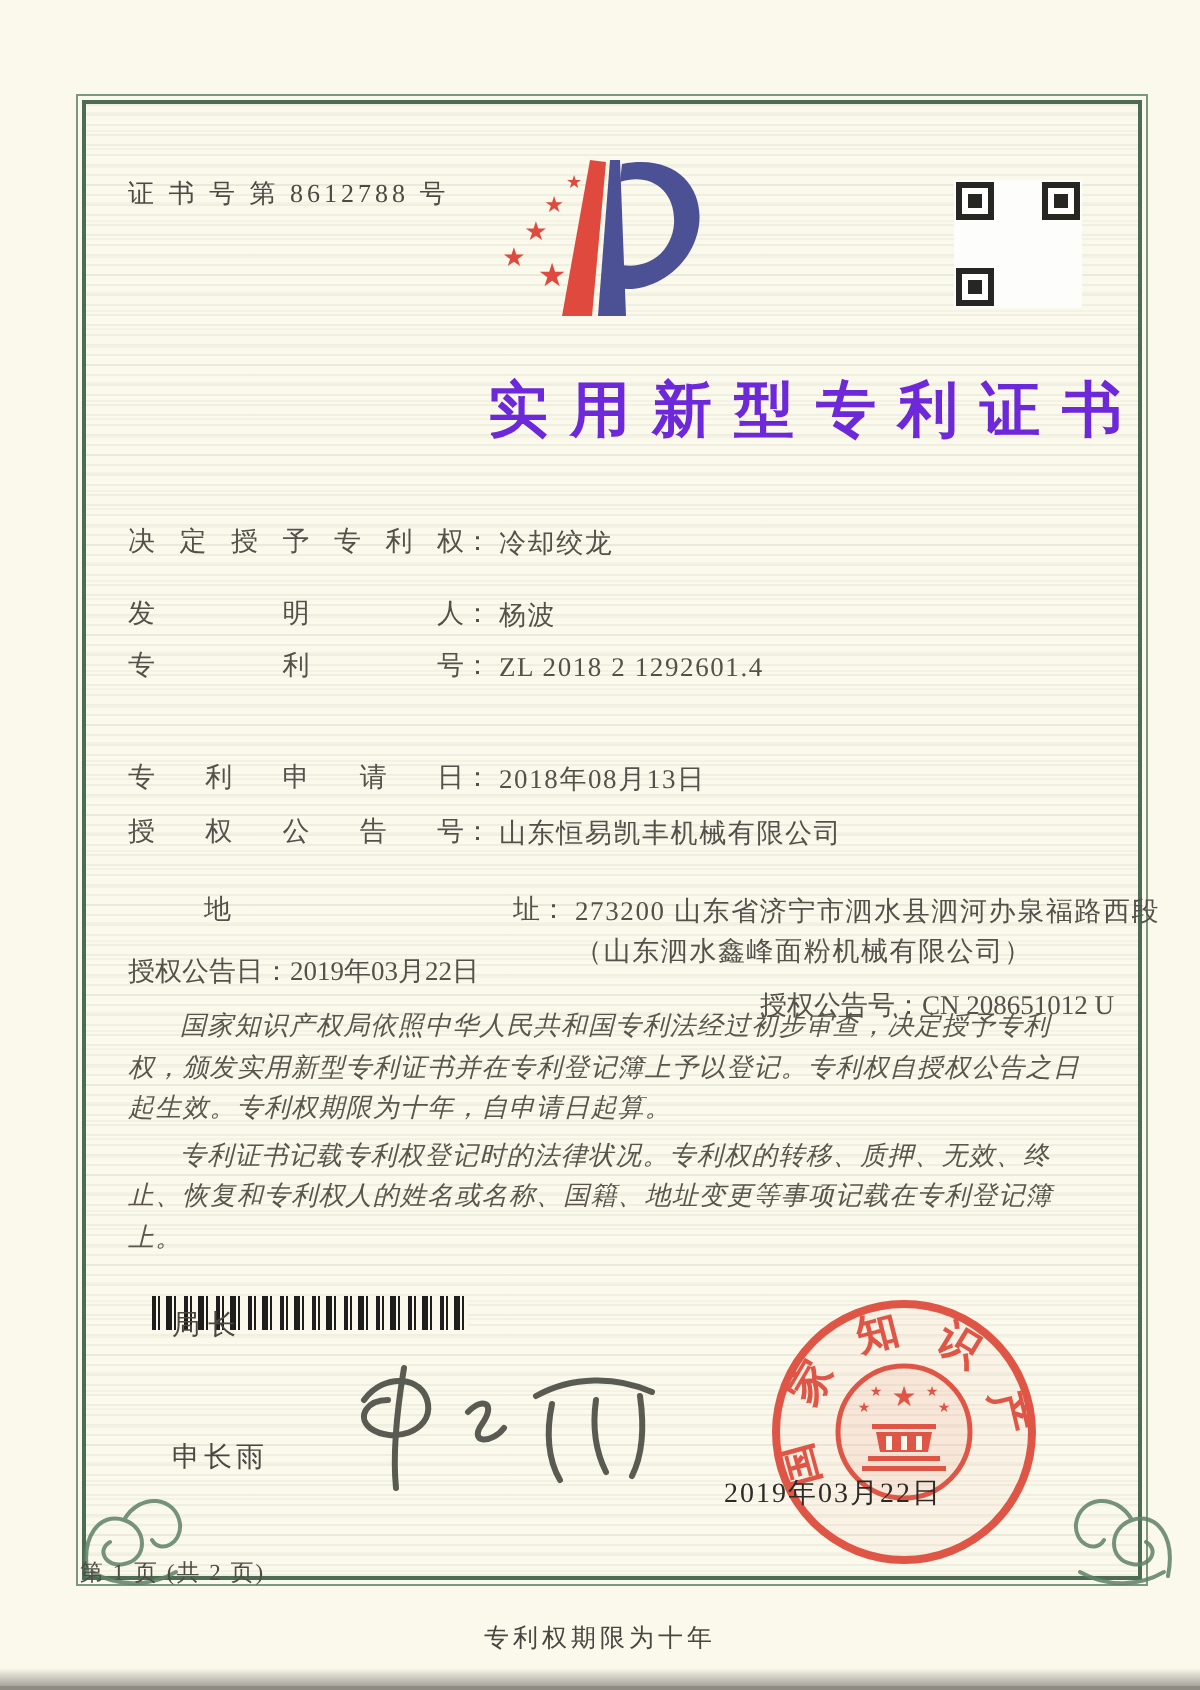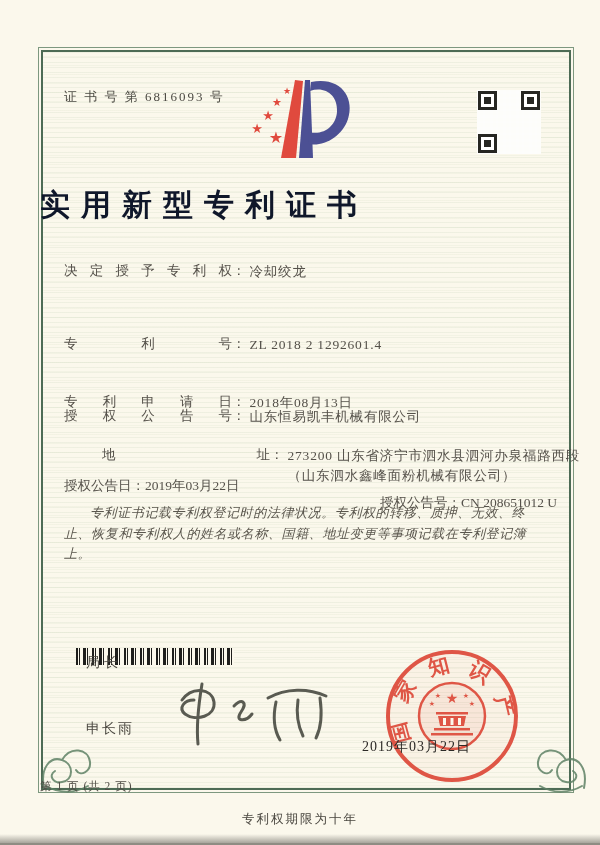--- a/index.html
+++ b/index.html
@@ -50,33 +50,33 @@
     position:absolute; width:13px; height:13px;
     border:3px solid #262622; background:#fff;
   }
   .qr .finder::after {
     content:""; position:absolute; left:3px; top:3px; width:7px; height:7px; background:#262622;
   }
   .qr .f-tl { left:1px; top:1px; } .qr .f-tr { right:1px; top:1px; } .qr .f-bl { left:1px; bottom:1px; }
 
   .title {
     position:absolute; left:40px; right:28px; top:185px;
-    text-align:left; font-size:30px; font-weight:600;
-    letter-spacing:11px; color:#0f172a;
+    text-align:right; font-size:30px; font-weight:600;
+    letter-spacing:11px; color:#6d28d9;
   }
 
   .field-row {
     position:absolute; left:64px; width:486px;
     font-size:13.5px; color:#55514a;
   }
   .f-label { display:inline-block; width:168px; text-align:justify; text-align-last:justify; vertical-align:top; }
   .f-colon { display:inline-block; vertical-align:top; }
   .f-value { display:inline-block; width:294px; vertical-align:top; margin-left:4px; letter-spacing:0.8px; line-height:20px; }
-  #row0 { top:262px; } #row1 { top:298px; } #row2 { top:335px; }
-  #row3 { top:393px; } #row4 { top:407px; } #row5 { top:446px;margin-left:38px; }
+  #row0 { top:262px; } #row1 { top:298px; } #row2 { top:324px; }
+  #row3 { top:380px; } #row4 { top:407px; } #row5 { top:446px;margin-left:38px; }
 
   .grant-row { position:absolute; left:64px; top:477px; width:486px; font-size:13.5px; color:#55514a; }
   .grant-pair { white-space:nowrap; }
   .grant-2 { position:absolute; left:316px; top:0;margin-top:17px; }
 
   .paras {
     position:absolute; left:64px; top:503px; width:480px;
     font-size:13px; line-height:20.5px; color:#5a564d;
     font-style:italic; letter-spacing:0.6px;
   }
@@ -121,21 +121,21 @@
 </head>
 <body>
 
 <div id="page">
 
   <div class="frame">
     <div class="frame-inner"></div>
     <div class="texture"></div>
   </div>
 
-  <div class="cert-no">证 书 号 第 6816093 号</div>
+  <div class="cert-no">证 书 号 第 8612788 号</div>
 
   <svg class="logo" viewBox="0 0 114 100">
     <path d="M52,10 L60,11 L53,88 L38,88 Z" fill="#e04a3e"></path>
     <path d="M62,10 L67,10 L70,88 L56,88 Z" fill="#4c5094"></path>
     <path d="M68,12 C98,6 112,28 105,49 C99,67 80,77 66,74 L65,62 C82,66 93,55 94,42 C95,25 82,16 67,21 Z" fill="#4c5094"></path>
     <text x="44" y="24" font-size="9" fill="#e04a3e" text-anchor="middle">★</text>
     <text x="34" y="36" font-size="11" fill="#e04a3e" text-anchor="middle">★</text>
     <text x="25" y="50" font-size="13" fill="#e04a3e" text-anchor="middle">★</text>
     <text x="14" y="63" font-size="13" fill="#e04a3e" text-anchor="middle">★</text>
     <text x="33" y="73" font-size="16" fill="#e04a3e" text-anchor="middle">★</text>
@@ -145,39 +145,43 @@
     <div class="finder f-tl"></div>
     <div class="finder f-tr"></div>
     <div class="finder f-bl"></div>
   </div>
 
   <div class="title">实用新型专利证书</div>
 
   <div class="field-row" id="row0">
     <span class="f-label">决定授予专利权</span><span class="f-colon">：</span><span class="f-value">冷却绞龙</span>
   </div>
+  <div class="field-row" id="row1">
+    <span class="f-label">发明人</span><span class="f-colon">：</span><span class="f-value">杨波</span>
+  </div>
   <div class="field-row" id="row2">
     <span class="f-label">专利号</span><span class="f-colon">：</span><span class="f-value">ZL 2018 2 1292601.4</span>
   </div>
   <div class="field-row" id="row3">
     <span class="f-label">专利申请日</span><span class="f-colon">：</span><span class="f-value">2018年08月13日</span>
   </div>
   <div class="field-row" id="row4">
     <span class="f-label">授权公告号</span><span class="f-colon">：</span><span class="f-value">山东恒易凯丰机械有限公司</span>
   </div>
   <div class="field-row" id="row5">
     <span class="f-label">地址</span><span class="f-colon">：</span><span class="f-value">273200 山东省济宁市泗水县泗河办泉福路西段（山东泗水鑫峰面粉机械有限公司）</span>
   </div>
 
   <div class="grant-row">
     <span class="grant-pair"><span>授权公告日</span><span>：</span><span>2019年03月22日</span></span>
     <span class="grant-pair grant-2"><span>授权公告号</span><span>：</span><span>CN 208651012 U</span></span>
   </div>
 
   <div class="paras">
+    <p>国家知识产权局依照中华人民共和国专利法经过初步审查，决定授予专利权，颁发实用新型专利证书并在专利登记簿上予以登记。专利权自授权公告之日起生效。专利权期限为十年，自申请日起算。</p>
     <p>专利证书记载专利权登记时的法律状况。专利权的转移、质押、无效、终止、恢复和专利权人的姓名或名称、国籍、地址变更等事项记载在专利登记簿上。</p>
   </div>
 
   <div class="barcode"></div>
 
   <div class="director-title">局长</div>
   <div class="director-name">申长雨</div>
 
   <svg class="signature" viewBox="0 0 176 76">
     <g fill="none" stroke="#44463d" stroke-width="3" stroke-linecap="round" opacity="0.88">

